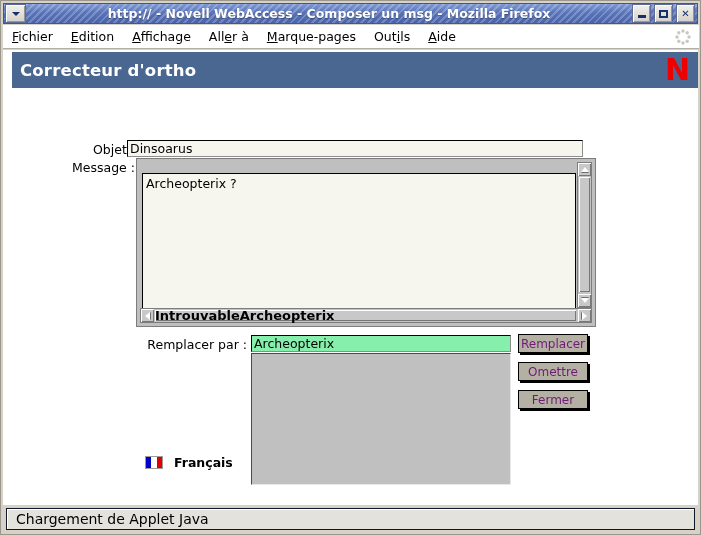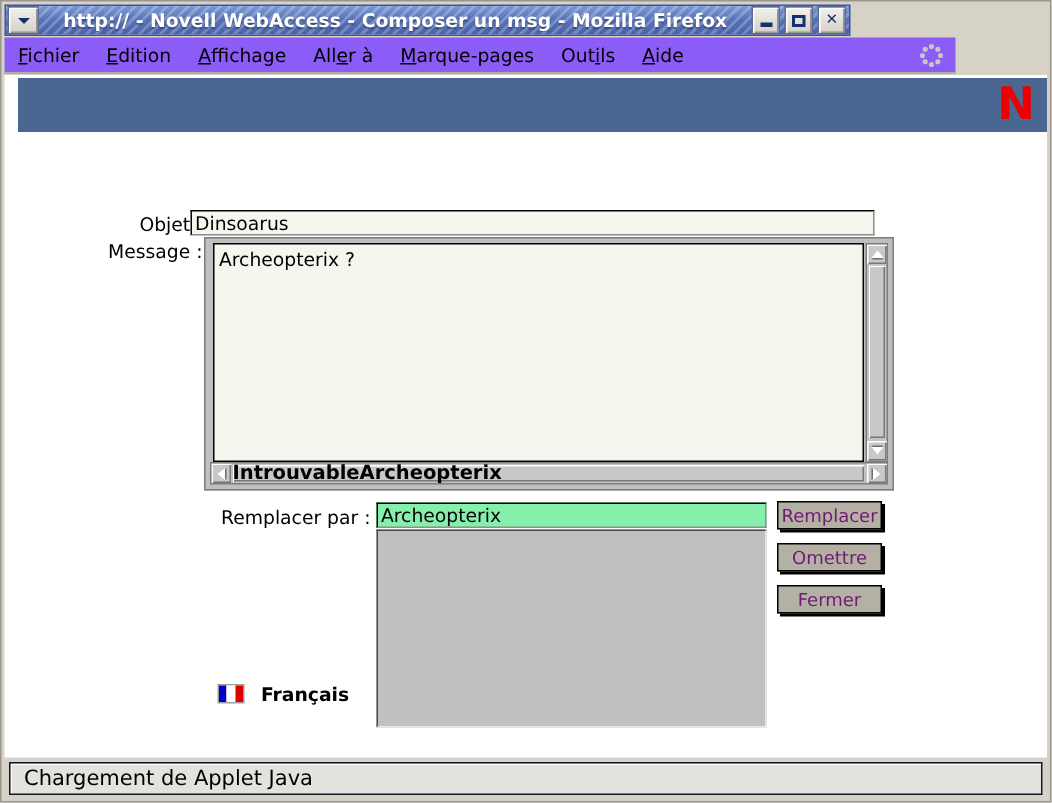--- a/index.html
+++ b/index.html
@@ -24,21 +24,21 @@
     height: 535px;
     background: #d6d2c8;
     border: 1px solid #9a968c;
     box-sizing: border-box;
   }
 
   
   #titlebar {
     position: absolute;
     left: 2px; top: 2px;
-    width: 564px;
+    width: 695px;
     height: 21px;
     background:
       repeating-linear-gradient(135deg,
         rgba(255,255,255,0.22) 0px,
         rgba(255,255,255,0.22) 2px,
         rgba(255,255,255,0) 2px,
         rgba(255,255,255,0) 5px),
       linear-gradient(to bottom, #7e9ad4 0%, #5873b8 45%, #4a64ab 100%);
     border: 1px solid #3c56a0;
     box-sizing: border-box;
@@ -101,23 +101,23 @@
     width: 8px; height: 3px; background: #16306b; margin-top: 5px;
   }
   .tb-btn .glyph-max {
     width: 9px; height: 8px; border: 2px solid #16306b; box-sizing: border-box;
   }
 
   
   #menubar {
     position: absolute;
     left: 2px; top: 24px;
-    width: 634px;
+    width: 696px;
     height: 24px;
-    background: #8b5cf6;
+    background: #ffffff;
     display: flex;
     align-items: center;
     border-bottom: 1px solid #b3afa6;
     box-sizing: border-box;
   }
   .menu-item {
     padding: 2px 9px;
     font-size: 12.5px;
     color: #000000;
     white-space: nowrap;
@@ -218,21 +218,21 @@
     top: 68px;
     width: 460px;
     height: 169px;
     background: #bfbfbf;
     border: 1px solid #7d7d7d;
     box-sizing: border-box;
   }
   #msg-textarea {
     position: absolute;
     left: 5px;
-    top: 3px;
+    top: 14px;
     width: 434px;
     height: 146px;
     background: #f6f5ee;
     border: 1px solid #000000;
     box-sizing: border-box;
     font-family: "DejaVu Sans", sans-serif;
     font-size: 12.5px;
     color: #000;
     padding: 2px 3px;
     resize: none;
@@ -447,20 +447,21 @@
         <circle cx="3.8" cy="12.2" r="1.7"></circle>
         <circle cx="2" cy="8" r="1.7"></circle>
         <circle cx="3.8" cy="3.8" r="1.7"></circle>
       </g>
     </svg>
   </div>
 
   <div id="viewport">
 
     <div id="novell-banner">
+      <div id="banner-title">Correcteur d'ortho</div>
       <div id="novell-n">N</div>
     </div>
 
     <div id="applet">
 
       <div class="lbl" style="left:30px; top:52px; width:78px;">Objet :</div>
       <input id="objet-input" type="text" value="Dinsoarus" style="">
 
       <div class="lbl" style="left:30px; top:70px; width:78px;">Message :</div>
 

